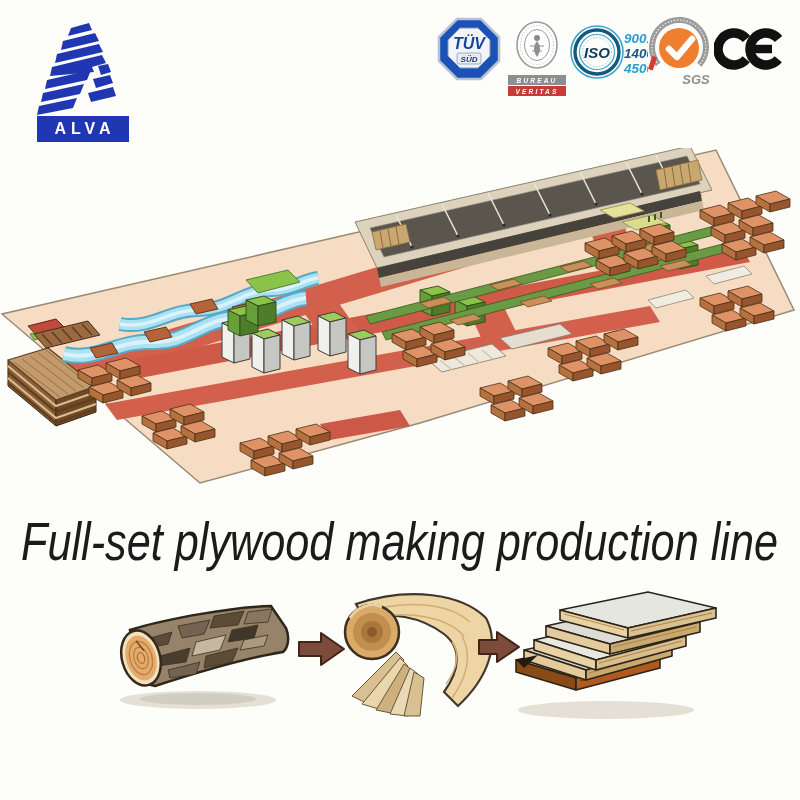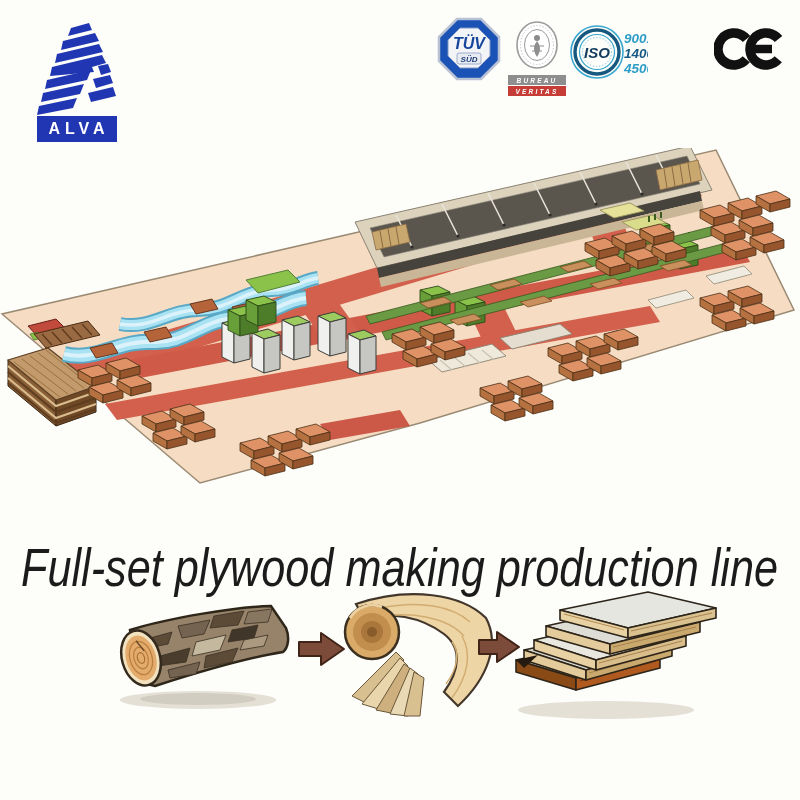--- a/index.html
+++ b/index.html
@@ -1,37 +1,37 @@
 <!DOCTYPE html>
 <html><head>
 <meta charset="utf-8">
 <style>
   html,body{margin:0;padding:0;}
   body{width:800px;height:800px;background:#fdfdfa;font-family:"Liberation Sans",sans-serif;position:relative;overflow:hidden;}
   .canvas{position:absolute;inset:0;background:#fdfdfa;}
   
   .logo{position:absolute;left:35px;top:14px;width:90px;height:130px;}
   .logo-mark{position:absolute;left:0;top:0;}
-  .logo-box{position:absolute;left:2px;top:102px;width:80px;height:26px;background:#2136b2;color:#fff;
+  .logo-box{position:absolute;left:2px;top:102px;width:92px;height:26px;background:#2136b2;color:#fff;
     display:flex;align-items:center;justify-content:center;font-weight:bold;font-size:16px;letter-spacing:5px;padding-left:4px;box-sizing:border-box;}
   .badges{position:absolute;left:430px;top:12px;width:360px;height:95px;font-style:italic;}
   .badge{position:absolute;}
   .badge-tuv{left:6px;top:4px;}
   .badge-bv{left:78px;top:8px;width:58px;}
   .bv-bar{width:58px;height:10px;margin-top:1px;color:#fff;font-size:6.5px;font-weight:bold;letter-spacing:2.2px;
     display:flex;align-items:center;justify-content:center;}
   .bv-bar1{background:#8e8e8e;}
   .bv-bar2{background:#c63c36;}
   .badge-iso{left:138px;top:10px;}
   .badge-sgs{left:214px;top:2px;}
   .badge-ce{left:284px;top:12px;}
   .sr{position:absolute;width:1px;height:1px;overflow:hidden;clip-path:inset(50%);white-space:nowrap;}
   
   .factory{position:absolute;left:0;top:148px;width:800px;height:362px;}
-  .headline-wrap{position:absolute;left:0;top:528px;width:712px;height:80px;}
+  .headline-wrap{position:absolute;left:0;top:502px;width:712px;height:80px;}
   .process{position:absolute;left:0;top:578px;width:800px;height:212px;}
 </style>
 </head>
 <body>
 
 <div class="canvas">
 
   <div class="logo">
     <svg class="logo-mark" width="90" height="104" viewBox="0 0 90 104">
       <g fill="#2136b2">
@@ -81,20 +81,30 @@
         <circle cx="29" cy="30" r="22" fill="none" stroke="#16587e" stroke-width="3.4"></circle>
         <circle cx="29" cy="30" r="17.5" fill="none" stroke="#3aa7cf" stroke-width="1.2"></circle>
         <circle cx="29" cy="30" r="14.5" fill="none" stroke="#4fb2d4" stroke-width="0.8" stroke-dasharray="1.2,2"></circle>
         <text x="29" y="35.5" text-anchor="middle" font-family="Liberation Sans, sans-serif" font-weight="bold" font-size="15" fill="#123a5c">ISO</text>
         <text x="56" y="21" font-family="Liberation Sans, sans-serif" font-weight="bold" font-size="13.5" fill="#2d9dc8">9001</text>
         <text x="56" y="36" font-family="Liberation Sans, sans-serif" font-weight="bold" font-size="13.5" fill="#175a84">14001</text>
         <text x="56" y="51" font-family="Liberation Sans, sans-serif" font-weight="bold" font-size="13.5" fill="#2d9dc8">45001</text>
       </svg>
     </div>
 
+    <div class="badge badge-sgs">
+      <svg width="72" height="78" viewBox="0 0 72 78">
+        <circle cx="35" cy="33" r="27" fill="none" stroke="#9c9c9c" stroke-width="6" stroke-dasharray="122.5 47.1" transform="rotate(140 35 33)"></circle>
+        <circle cx="35" cy="33" r="27" fill="none" stroke="#ffffff" stroke-width="1" stroke-dasharray="1.4,1.8" transform="rotate(150 35 33)"></circle>
+        <rect x="6" y="42" width="5" height="14" rx="1" fill="#d23b2e" transform="rotate(18 8 49)"></rect>
+        <circle cx="35" cy="34" r="20" fill="#ef7f2e"></circle>
+        <path d="M25,35 L33,43 L48,25" fill="none" stroke="#ffffff" stroke-width="6.5" stroke-linecap="round" stroke-linejoin="round"></path>
+        <text x="52" y="70" text-anchor="middle" font-family="Liberation Sans, sans-serif" font-weight="bold" font-size="13" fill="#8f8f8f">SGS</text>
+      </svg>
+    </div>
 
     <div class="badge badge-ce">
       <span class="sr">CE</span>
       <svg width="70" height="52" viewBox="0 0 70 52">
         <circle cx="20" cy="25" r="16" fill="none" stroke="#111111" stroke-width="9.5" stroke-dasharray="78.2 22.3" transform="rotate(40 20 25)"></circle>
         <circle cx="52" cy="25" r="16" fill="none" stroke="#111111" stroke-width="9.5" stroke-dasharray="78.2 22.3" transform="rotate(40 52 25)"></circle>
         <path d="M38,25 L58,25" stroke="#111111" stroke-width="8.5"></path>
       </svg>
     </div>
   </div>

